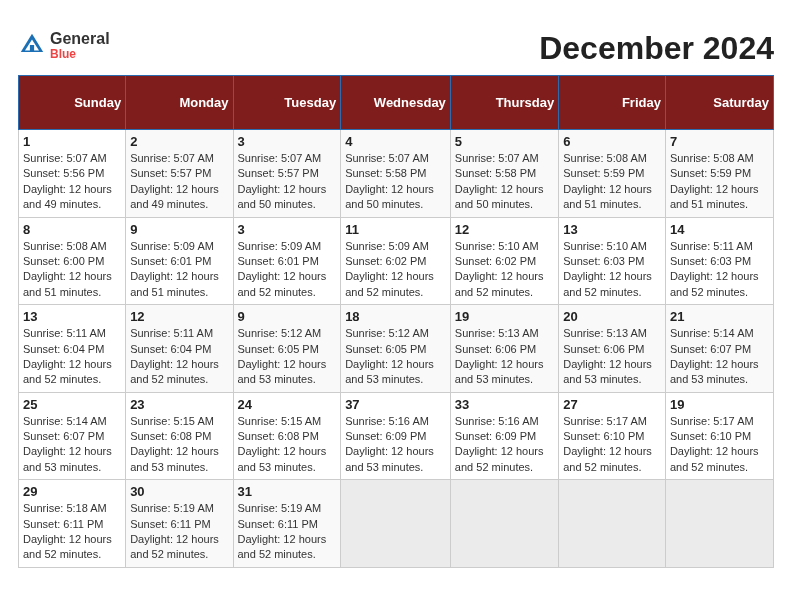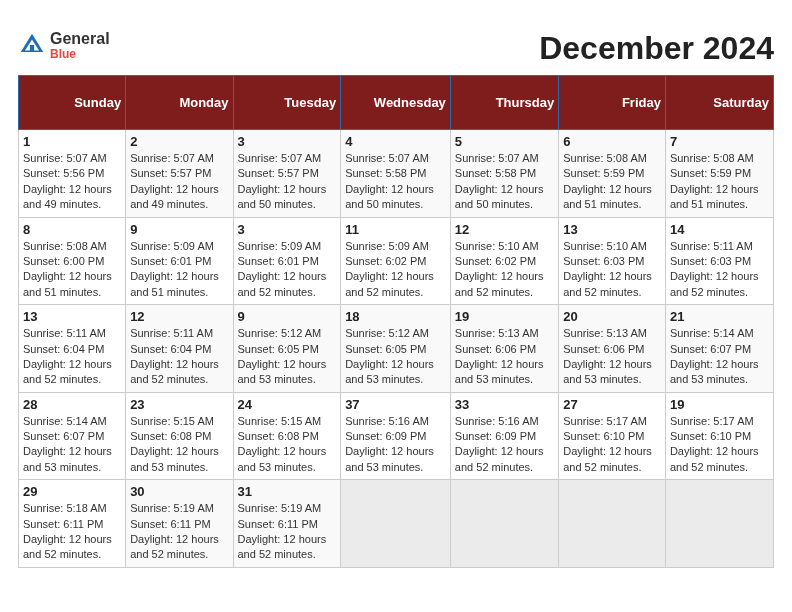--- a/index.html
+++ b/index.html
@@ -225,21 +225,21 @@
             <span class="day-num">20</span>
             <div class="day-info">Sunrise: 5:13 AM<br>Sunset: 6:06 PM<br>Daylight: 12 hours and 53 minutes.</div>
           </td>
           <td>
             <span class="day-num">21</span>
             <div class="day-info">Sunrise: 5:14 AM<br>Sunset: 6:07 PM<br>Daylight: 12 hours and 53 minutes.</div>
           </td>
         </tr>
         <tr>
           <td>
-            <span class="day-num">28</span>
+            <span class="day-num">25</span>
             <div class="day-info">Sunrise: 5:14 AM<br>Sunset: 6:07 PM<br>Daylight: 12 hours and 53 minutes.</div>
           </td>
           <td>
             <span class="day-num">23</span>
             <div class="day-info">Sunrise: 5:15 AM<br>Sunset: 6:08 PM<br>Daylight: 12 hours and 53 minutes.</div>
           </td>
           <td>
             <span class="day-num">24</span>
             <div class="day-info">Sunrise: 5:15 AM<br>Sunset: 6:08 PM<br>Daylight: 12 hours and 53 minutes.</div>
           </td>

